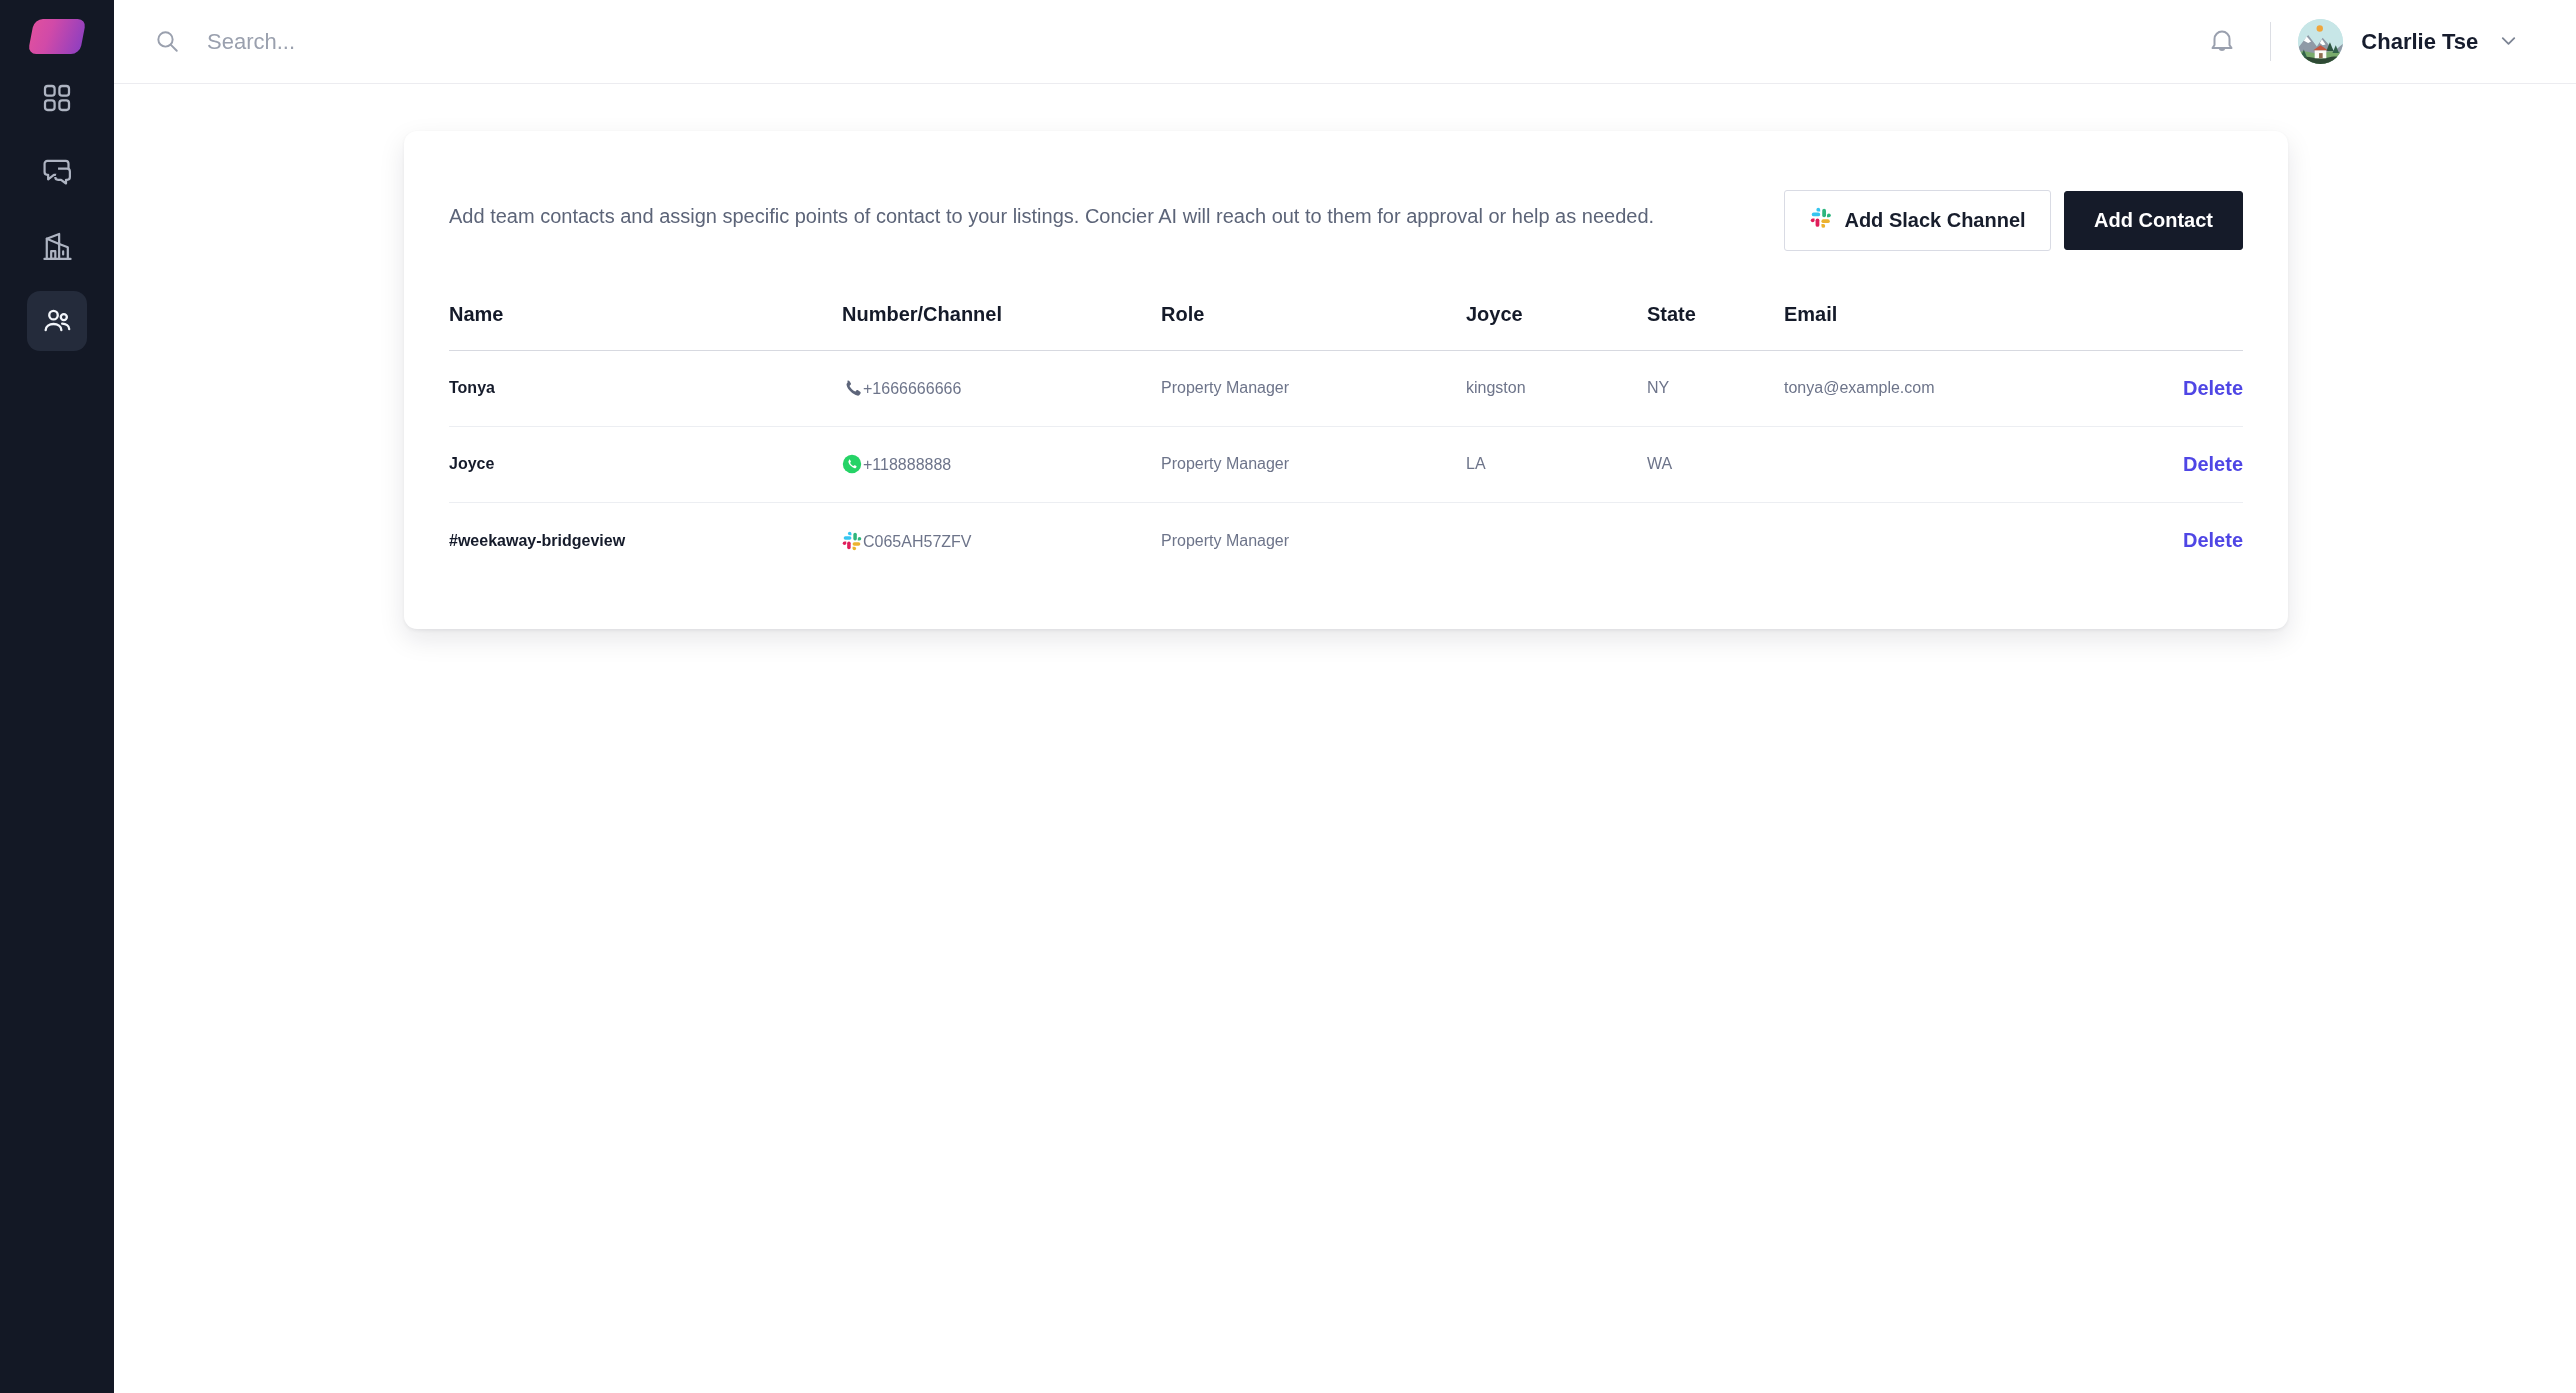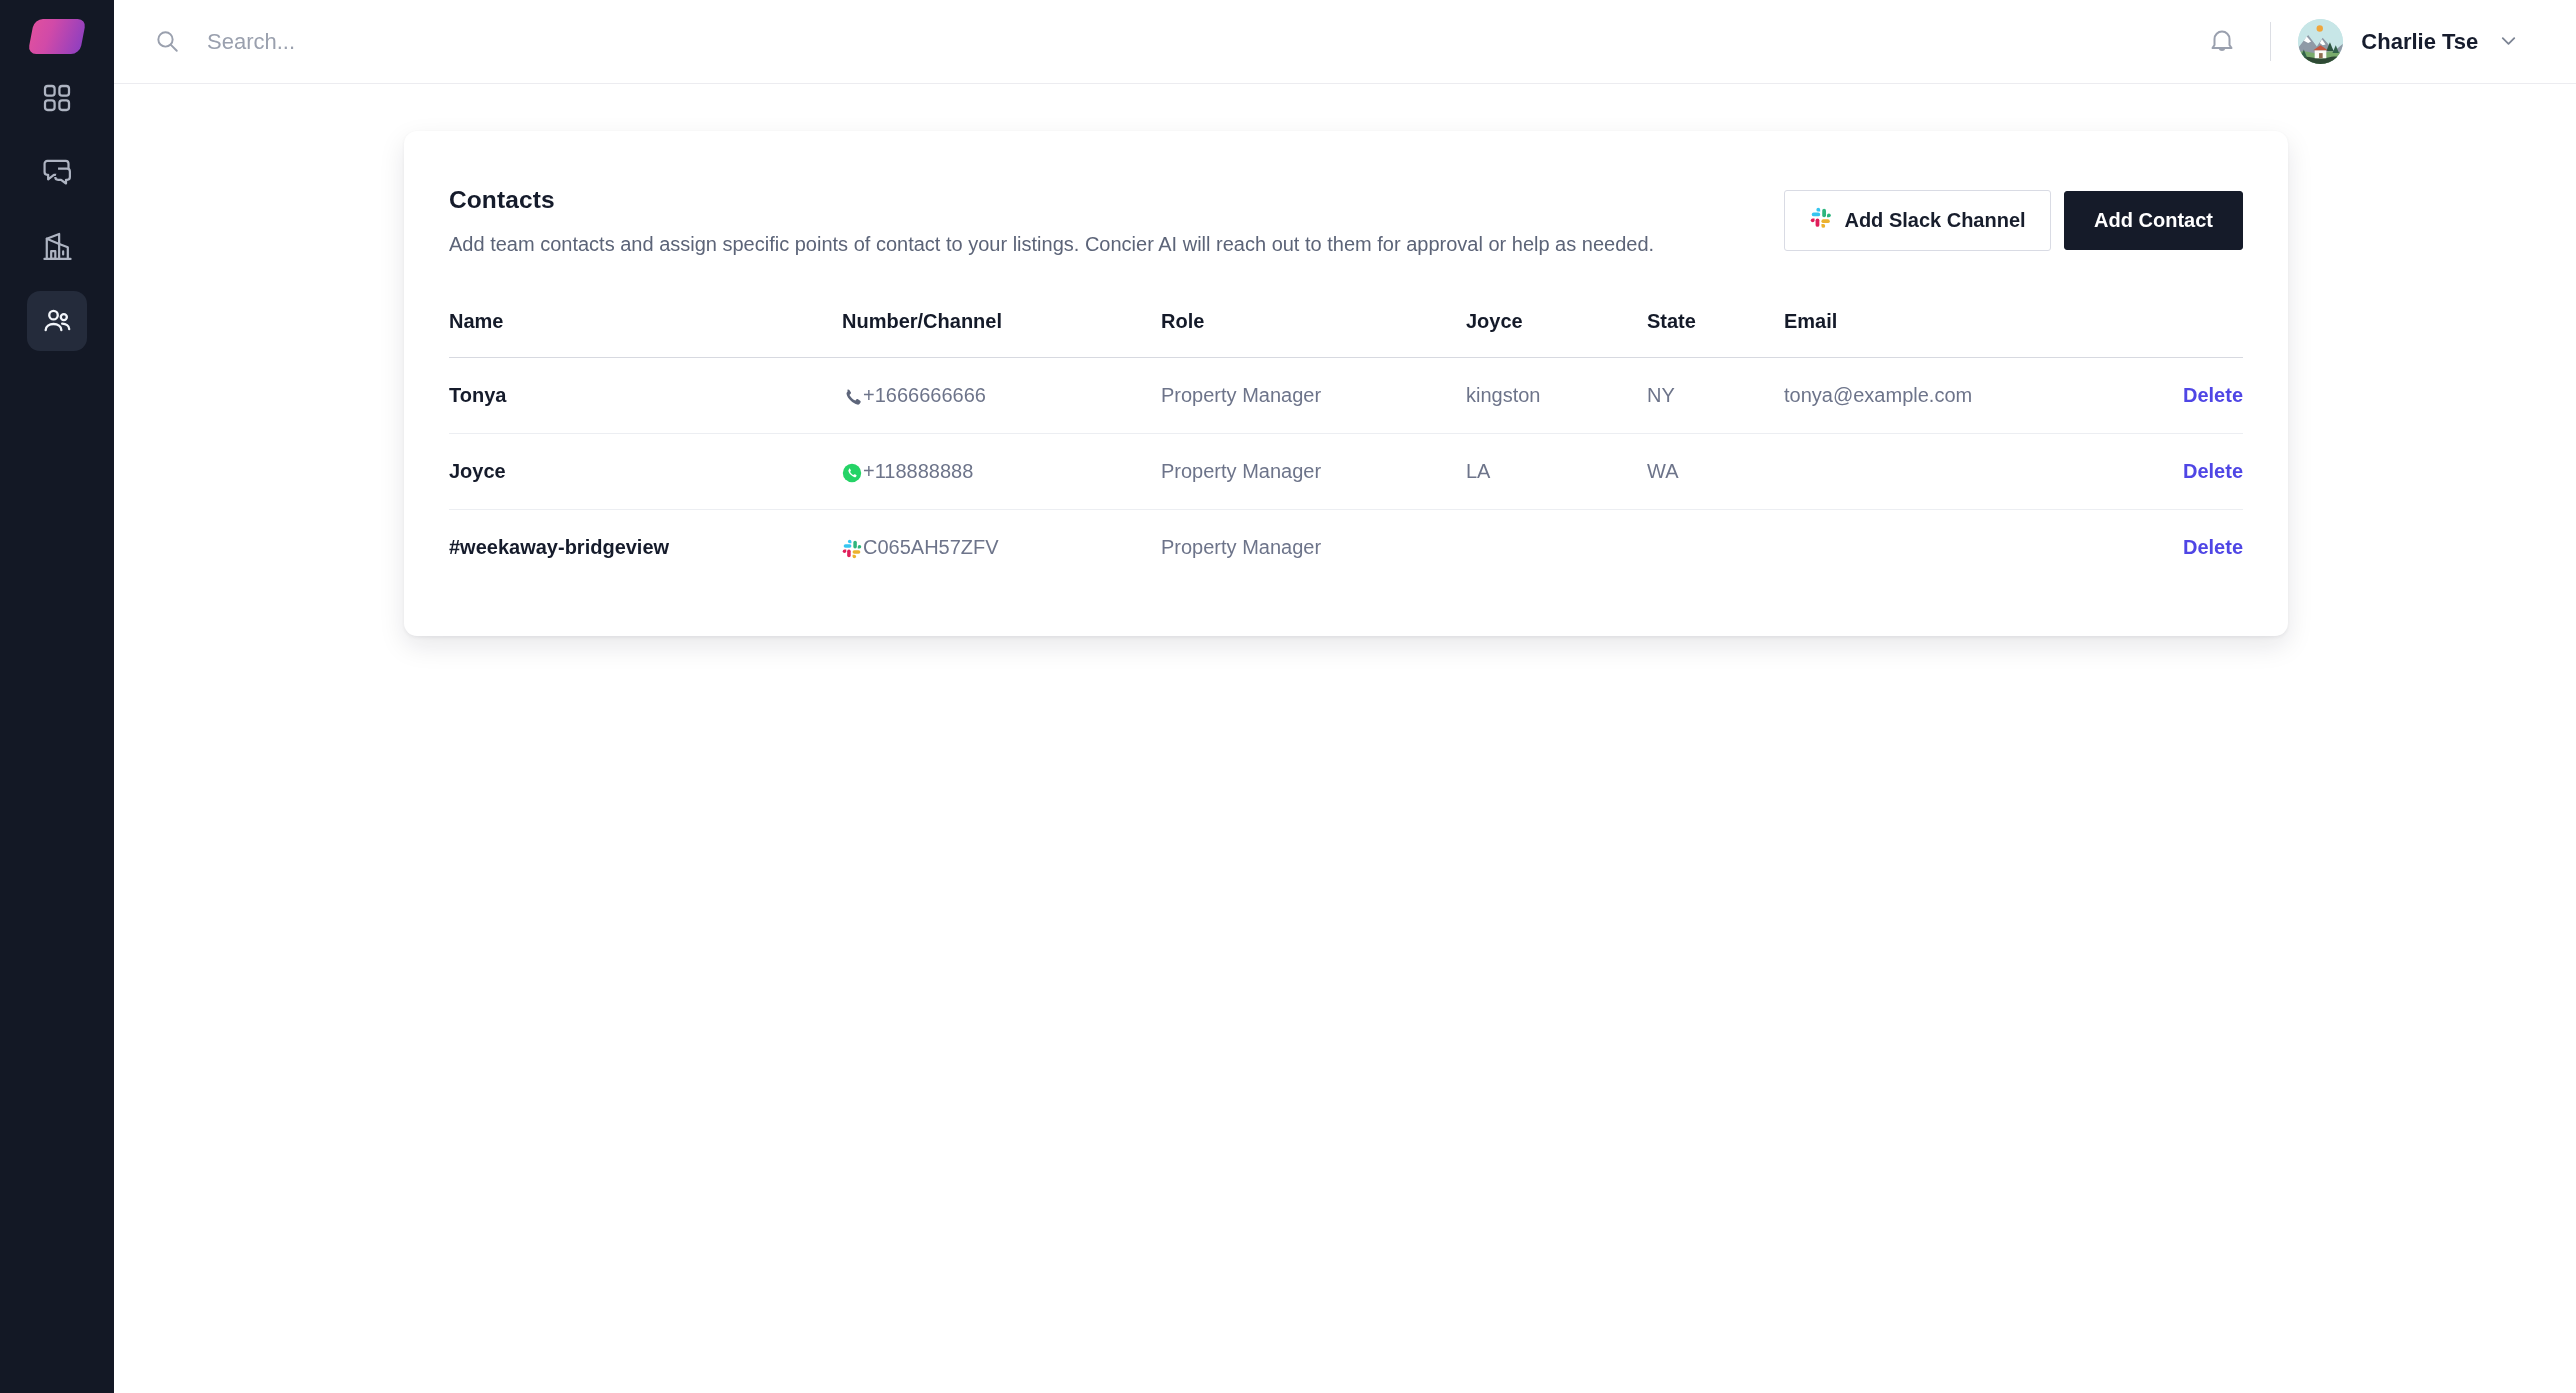--- a/index.html
+++ b/index.html
@@ -201,21 +201,21 @@
   .c-state  { width: 137px; }
   .c-email  { flex: 1; }
   .c-act    { width: 129px; text-align: right; }
 
   .th {
     font-size: 20px;
     font-weight: bold;
     color: #141a29;
   }
   .td {
-    font-size: 20px;
+    font-size: 16px;
     color: #6d748a;
   }
   .td.name {
     font-weight: bold;
     color: #151b2b;
   }
   .chan-cell {
     display: flex;
     align-items: flex-end;
     gap: 1px;
@@ -329,21 +329,20 @@
       </span>
     </div>
   </div>
 </header>
 
 <main id="page">
   <section id="card">
 
     <div id="card-head">
       <div>
-        <h1 id="card-title">Contacts</h1>
         <p id="card-sub">Add team contacts and assign specific points of contact to your listings. Concier AI will reach out to them for approval or help as needed.</p>
       </div>
 
       <div id="card-actions">
         <button class="btn" id="btn-slack">
           <span>
             <svg width="21.6" height="21.6" viewBox="0 0 24 24">
               <path d="M5.1 14.8a2.1 2.1 0 1 1-2.1-2.1h2.1z" fill="#e01e5a"></path>
               <path d="M6.2 14.8a2.1 2.1 0 0 1 4.2 0v5.1a2.1 2.1 0 0 1-4.2 0z" fill="#e01e5a"></path>
               <path d="M9.2 5.1A2.1 2.1 0 1 1 11.3 3v2.1z" fill="#36c5f0"></path>

